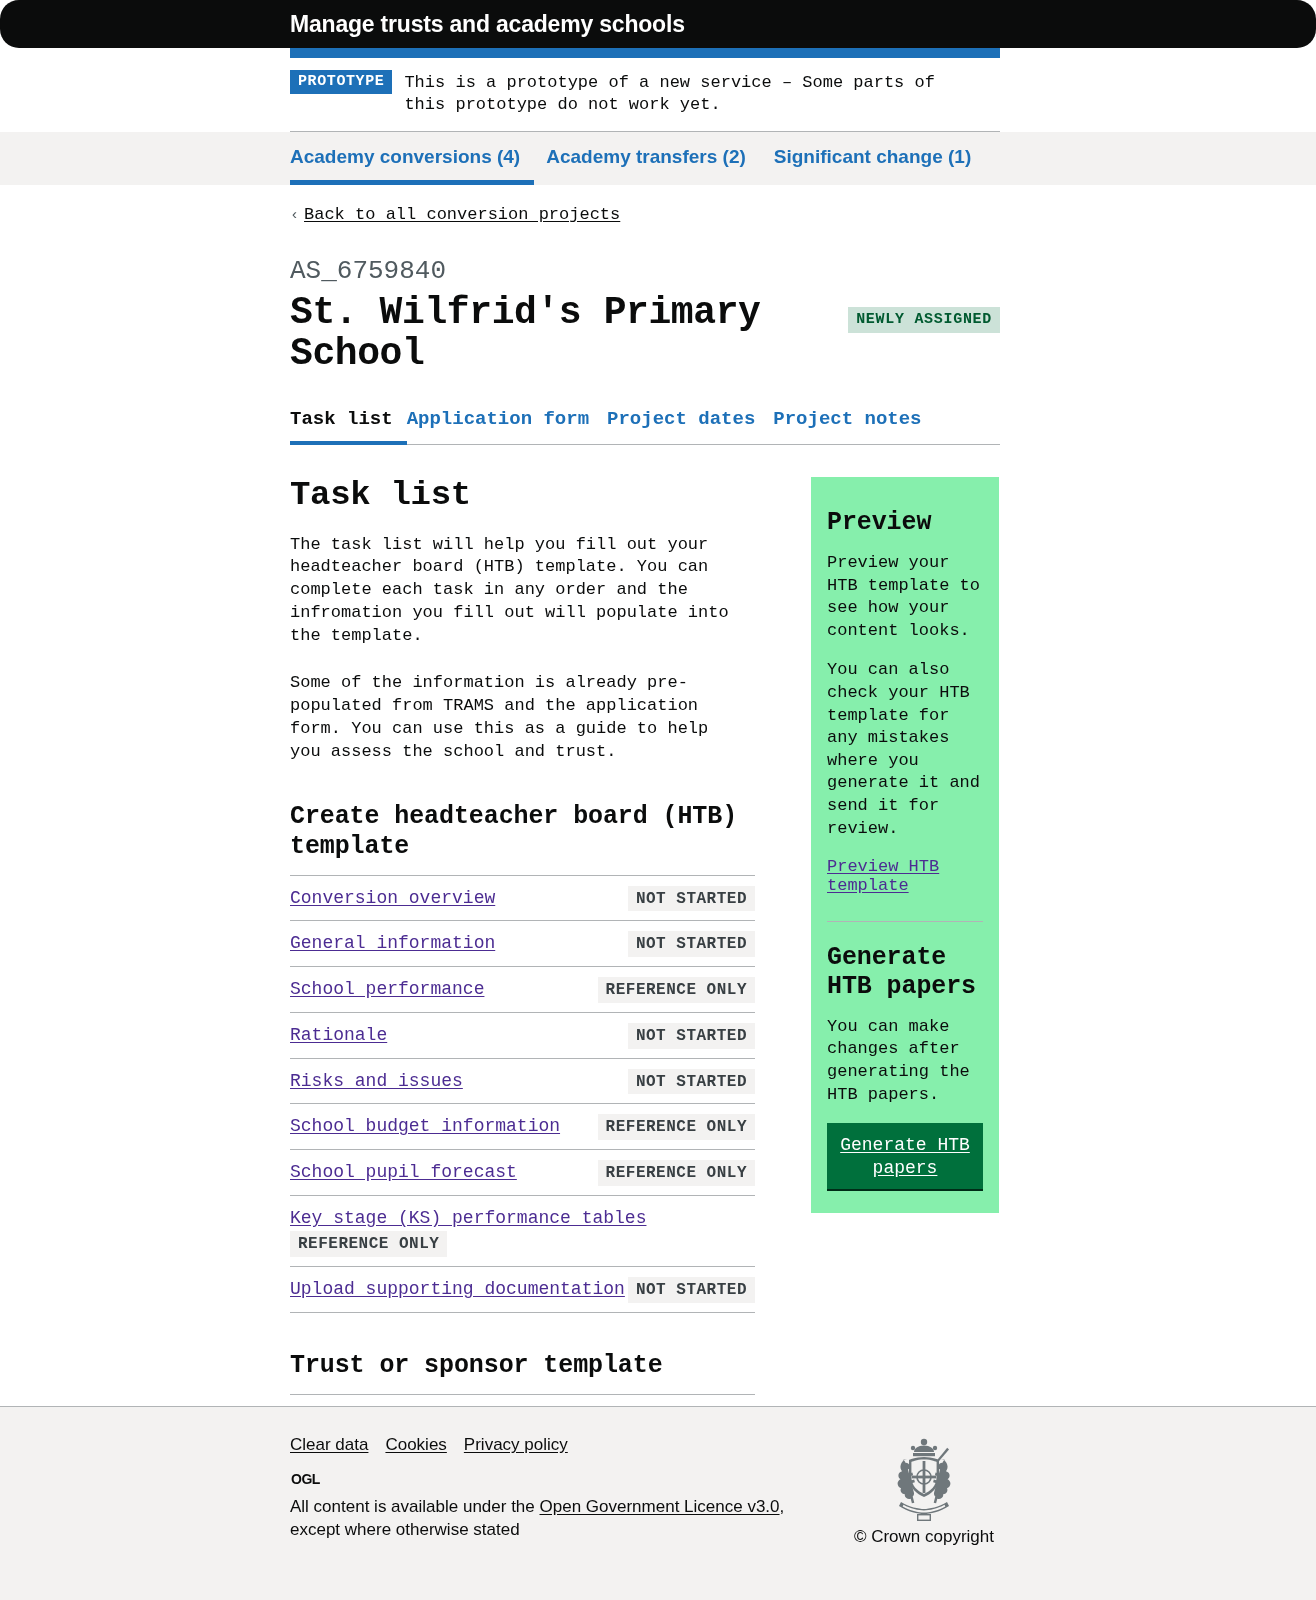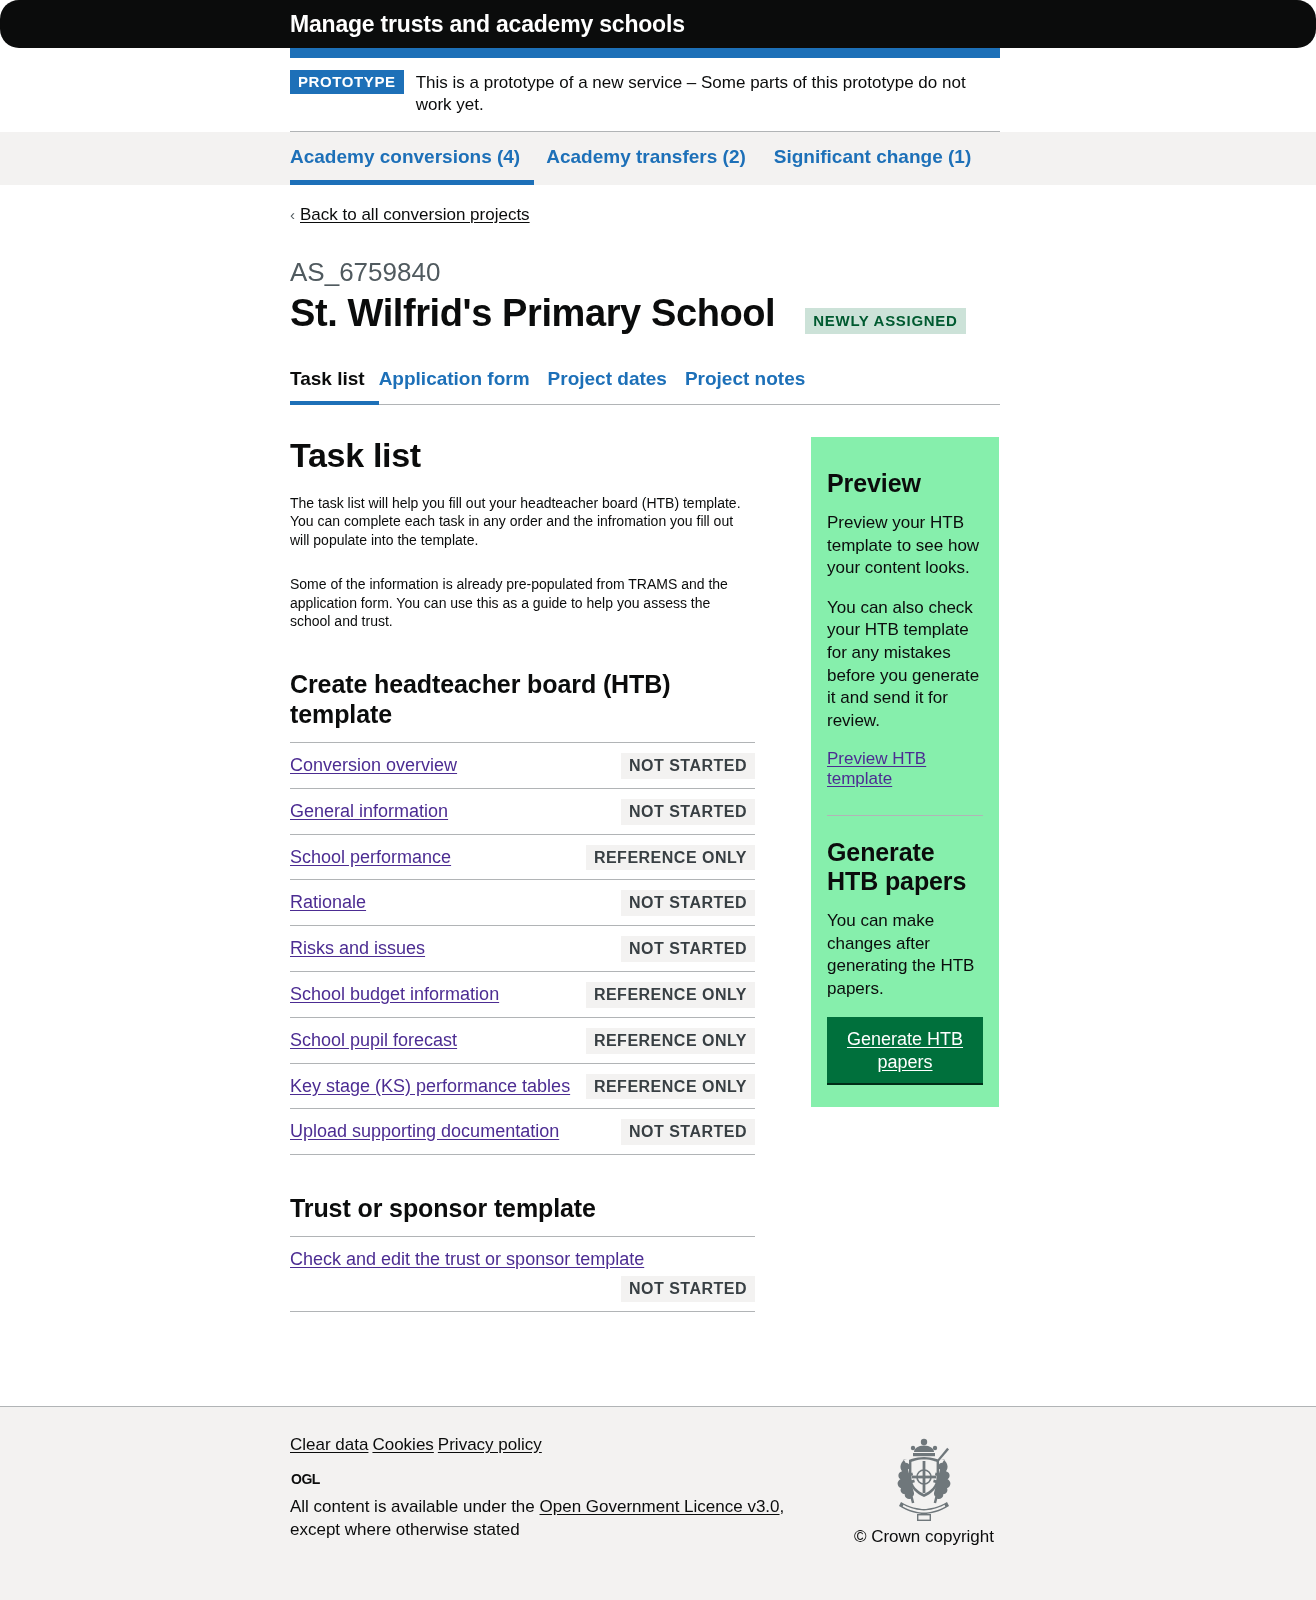--- a/index.html
+++ b/index.html
@@ -31,20 +31,21 @@
     font-size: 23px;
     font-weight: 700;
     letter-spacing: -0.2px;
     line-height: 1;
   }
 
   
   .container {
     width: 710px;
     margin-left: 290px;
+    font-family: Liberation Mono, monospace;
   }
   .phase-top-rule {
     height: 10px;
     background: #1d70b8;
   }
   .phase-banner {
     display: flex;
     align-items: flex-start;
     padding: 12px 0 14px 0;
     border-bottom: 1px solid #b1b4b6;
@@ -177,21 +178,21 @@
   .col-side { width: 222px; flex: none; }
 
   h2.section-title {
     font-size: 34px;
     font-weight: 700;
     margin: 0 0 19px 0;
     letter-spacing: -0.3px;
     line-height: 1.1;
   }
   p.body-text {
-    font-size: 14px;
+    font-size: 17px;
     line-height: 1.34;
     margin: 0 12px 25px 0;
     color: #0b0c0c;
   }
   h3.sub-head {
     font-size: 25px;
     font-weight: 700;
     margin: 38px 0 13px 0;
     line-height: 1.2;
     letter-spacing: -0.1px;
@@ -292,21 +293,21 @@
   .footer-inner {
     width: 710px;
     margin-left: 290px;
     display: flex;
     justify-content: space-between;
     align-items: flex-start;
   }
   .footer-left { max-width: 520px; }
   .footer-links {
     display: flex;
-    gap: 4px;
+    gap: 17px;
     margin-bottom: 15px;
   }
   .footer-links a {
     font-size: 17px;
     color: #0b0c0c;
     text-decoration: underline;
     text-underline-offset: 2px;
   }
   .ogl {
     font-size: 14px;
@@ -437,21 +438,21 @@
             <span class="task-status">NOT STARTED</span>
           </span>
         </li>
       </ul>
     </div>
 
     <div class="col-side">
       <div class="side-panel">
         <h2>Preview</h2>
         <p>Preview your HTB template to see how your content looks.</p>
-        <p>You can also check your HTB template for any mistakes before you generate it and send it for review.</p>
+        <p>You can also check your HTB template for any mistakes where you generate it and send it for review.</p>
         <a href="#" class="side-link">Preview HTB template</a>
 
         <h2 class="with-rule">Generate HTB papers</h2>
         <p>You can make changes after generating the HTB papers.</p>
         <button class="btn-green">Generate HTB papers</button>
       </div>
     </div>
 
   </div>
 </div>

